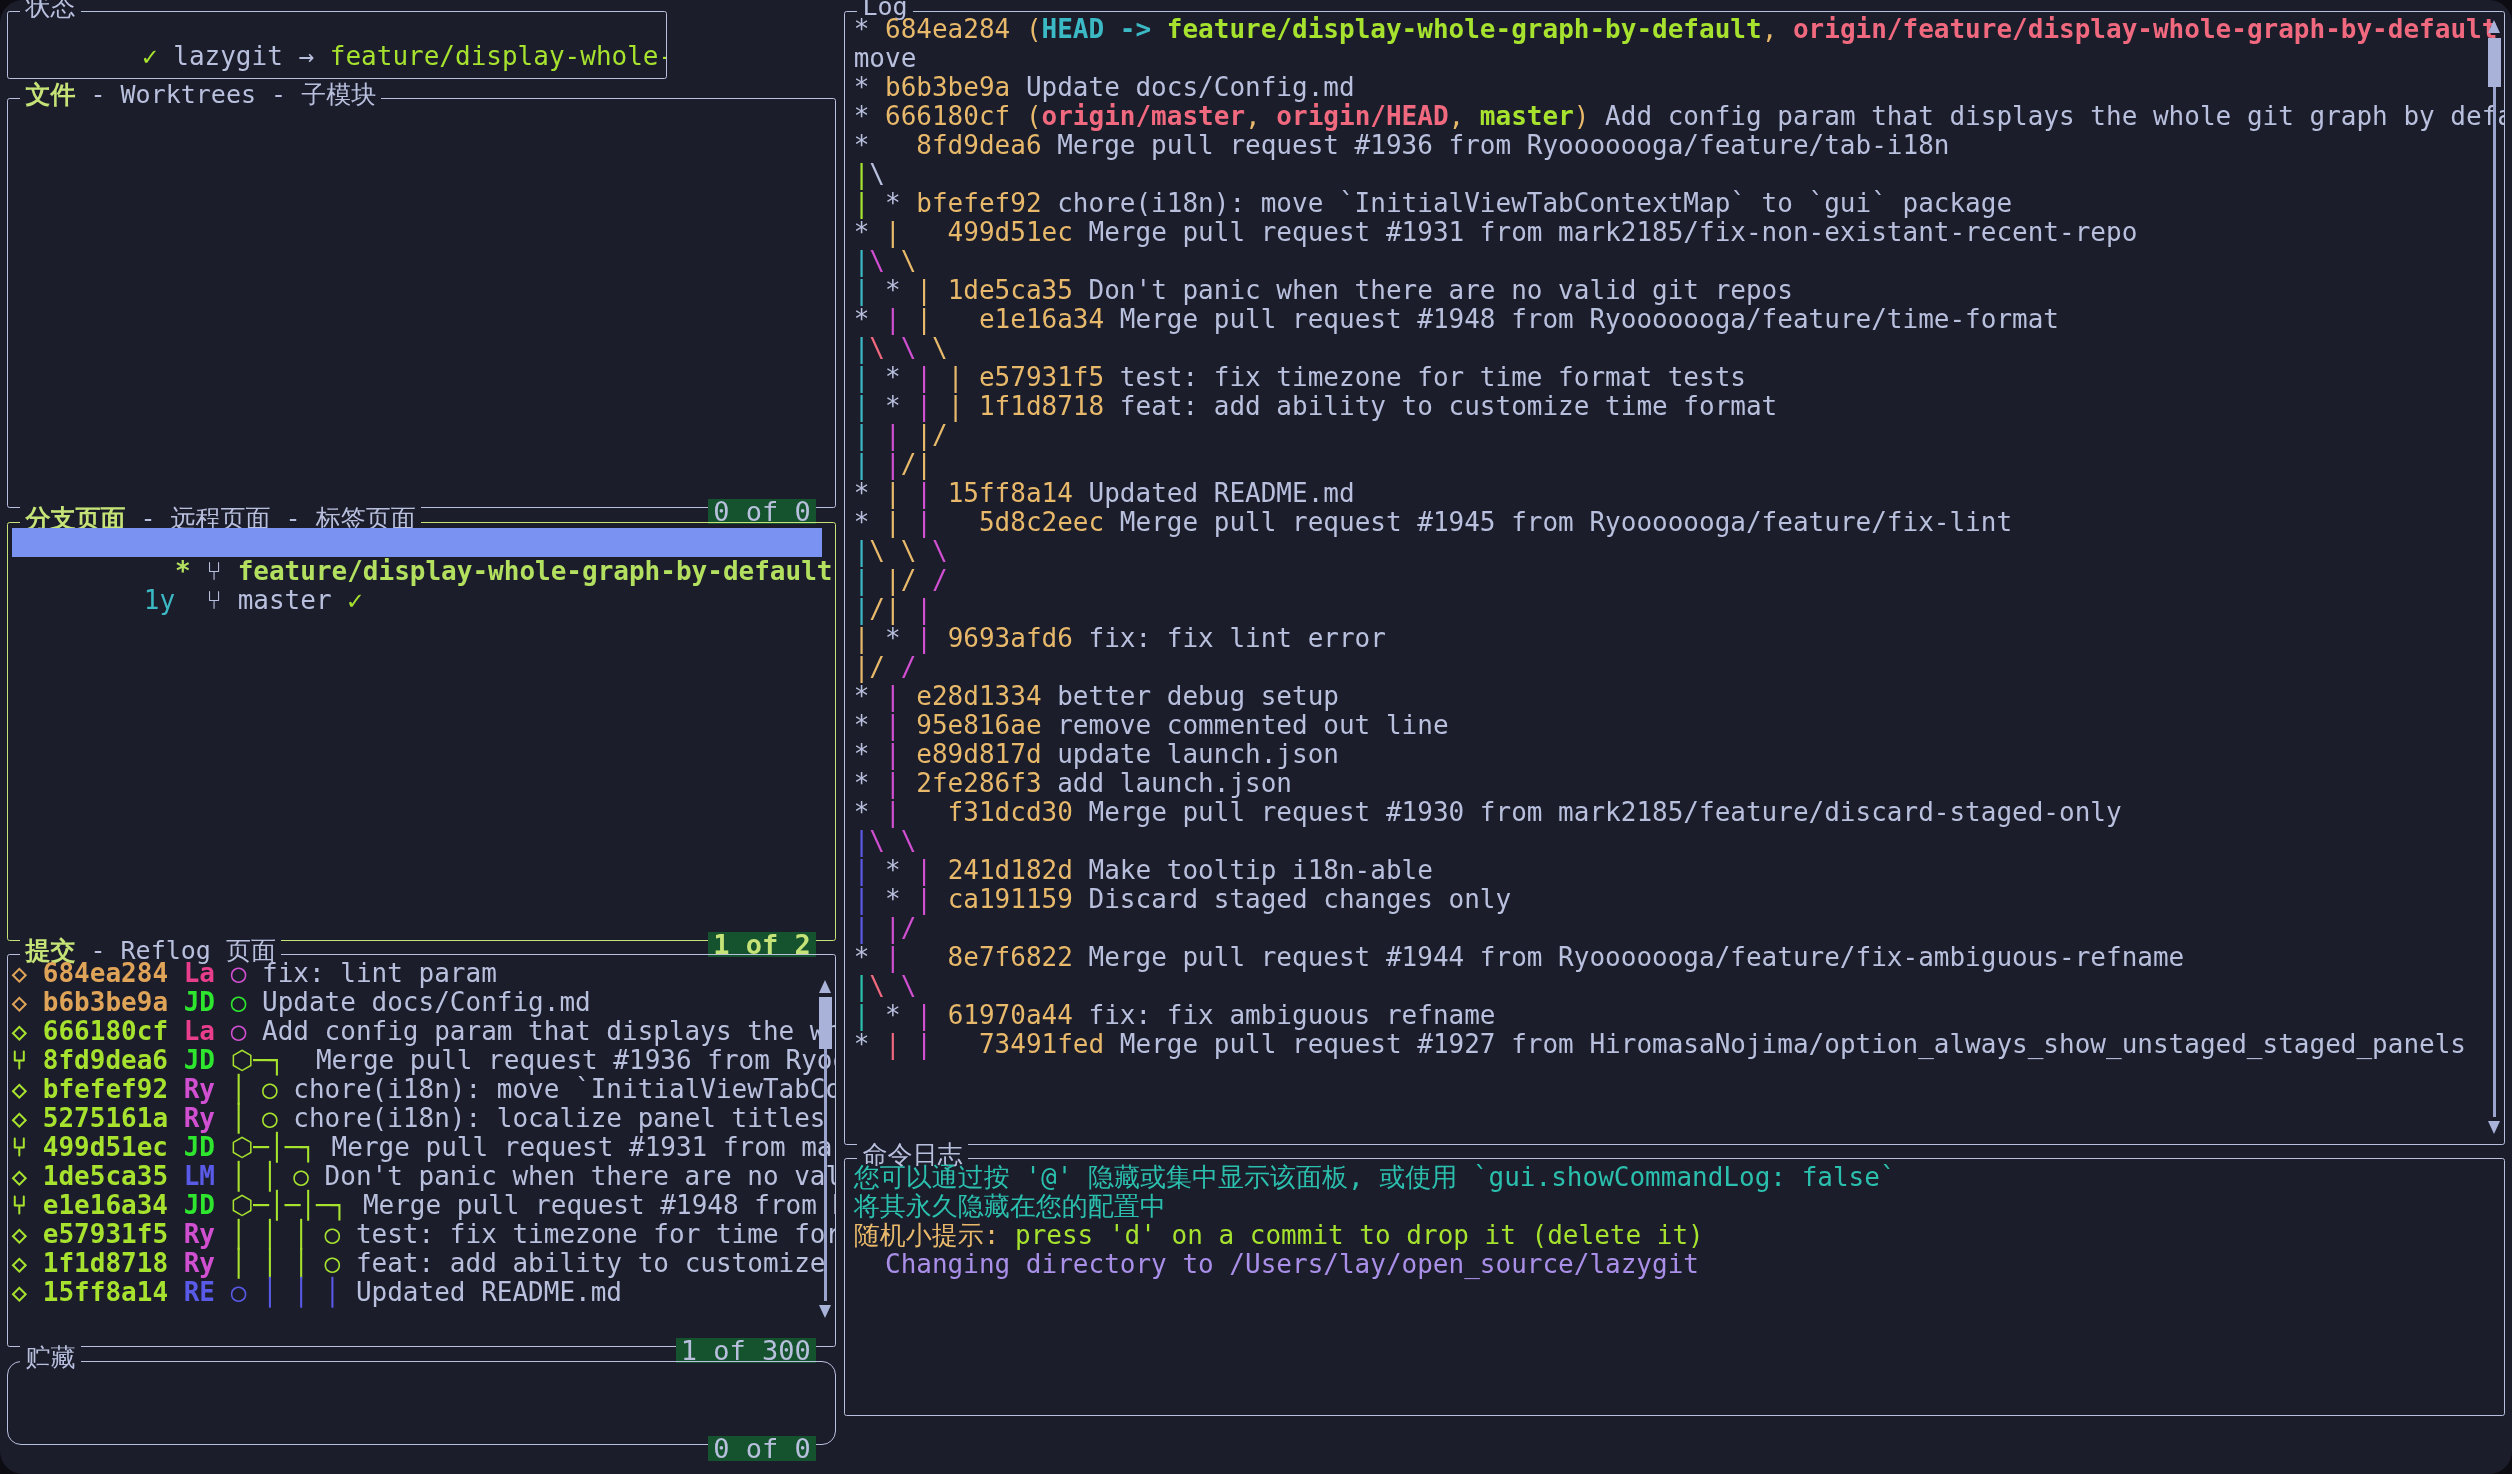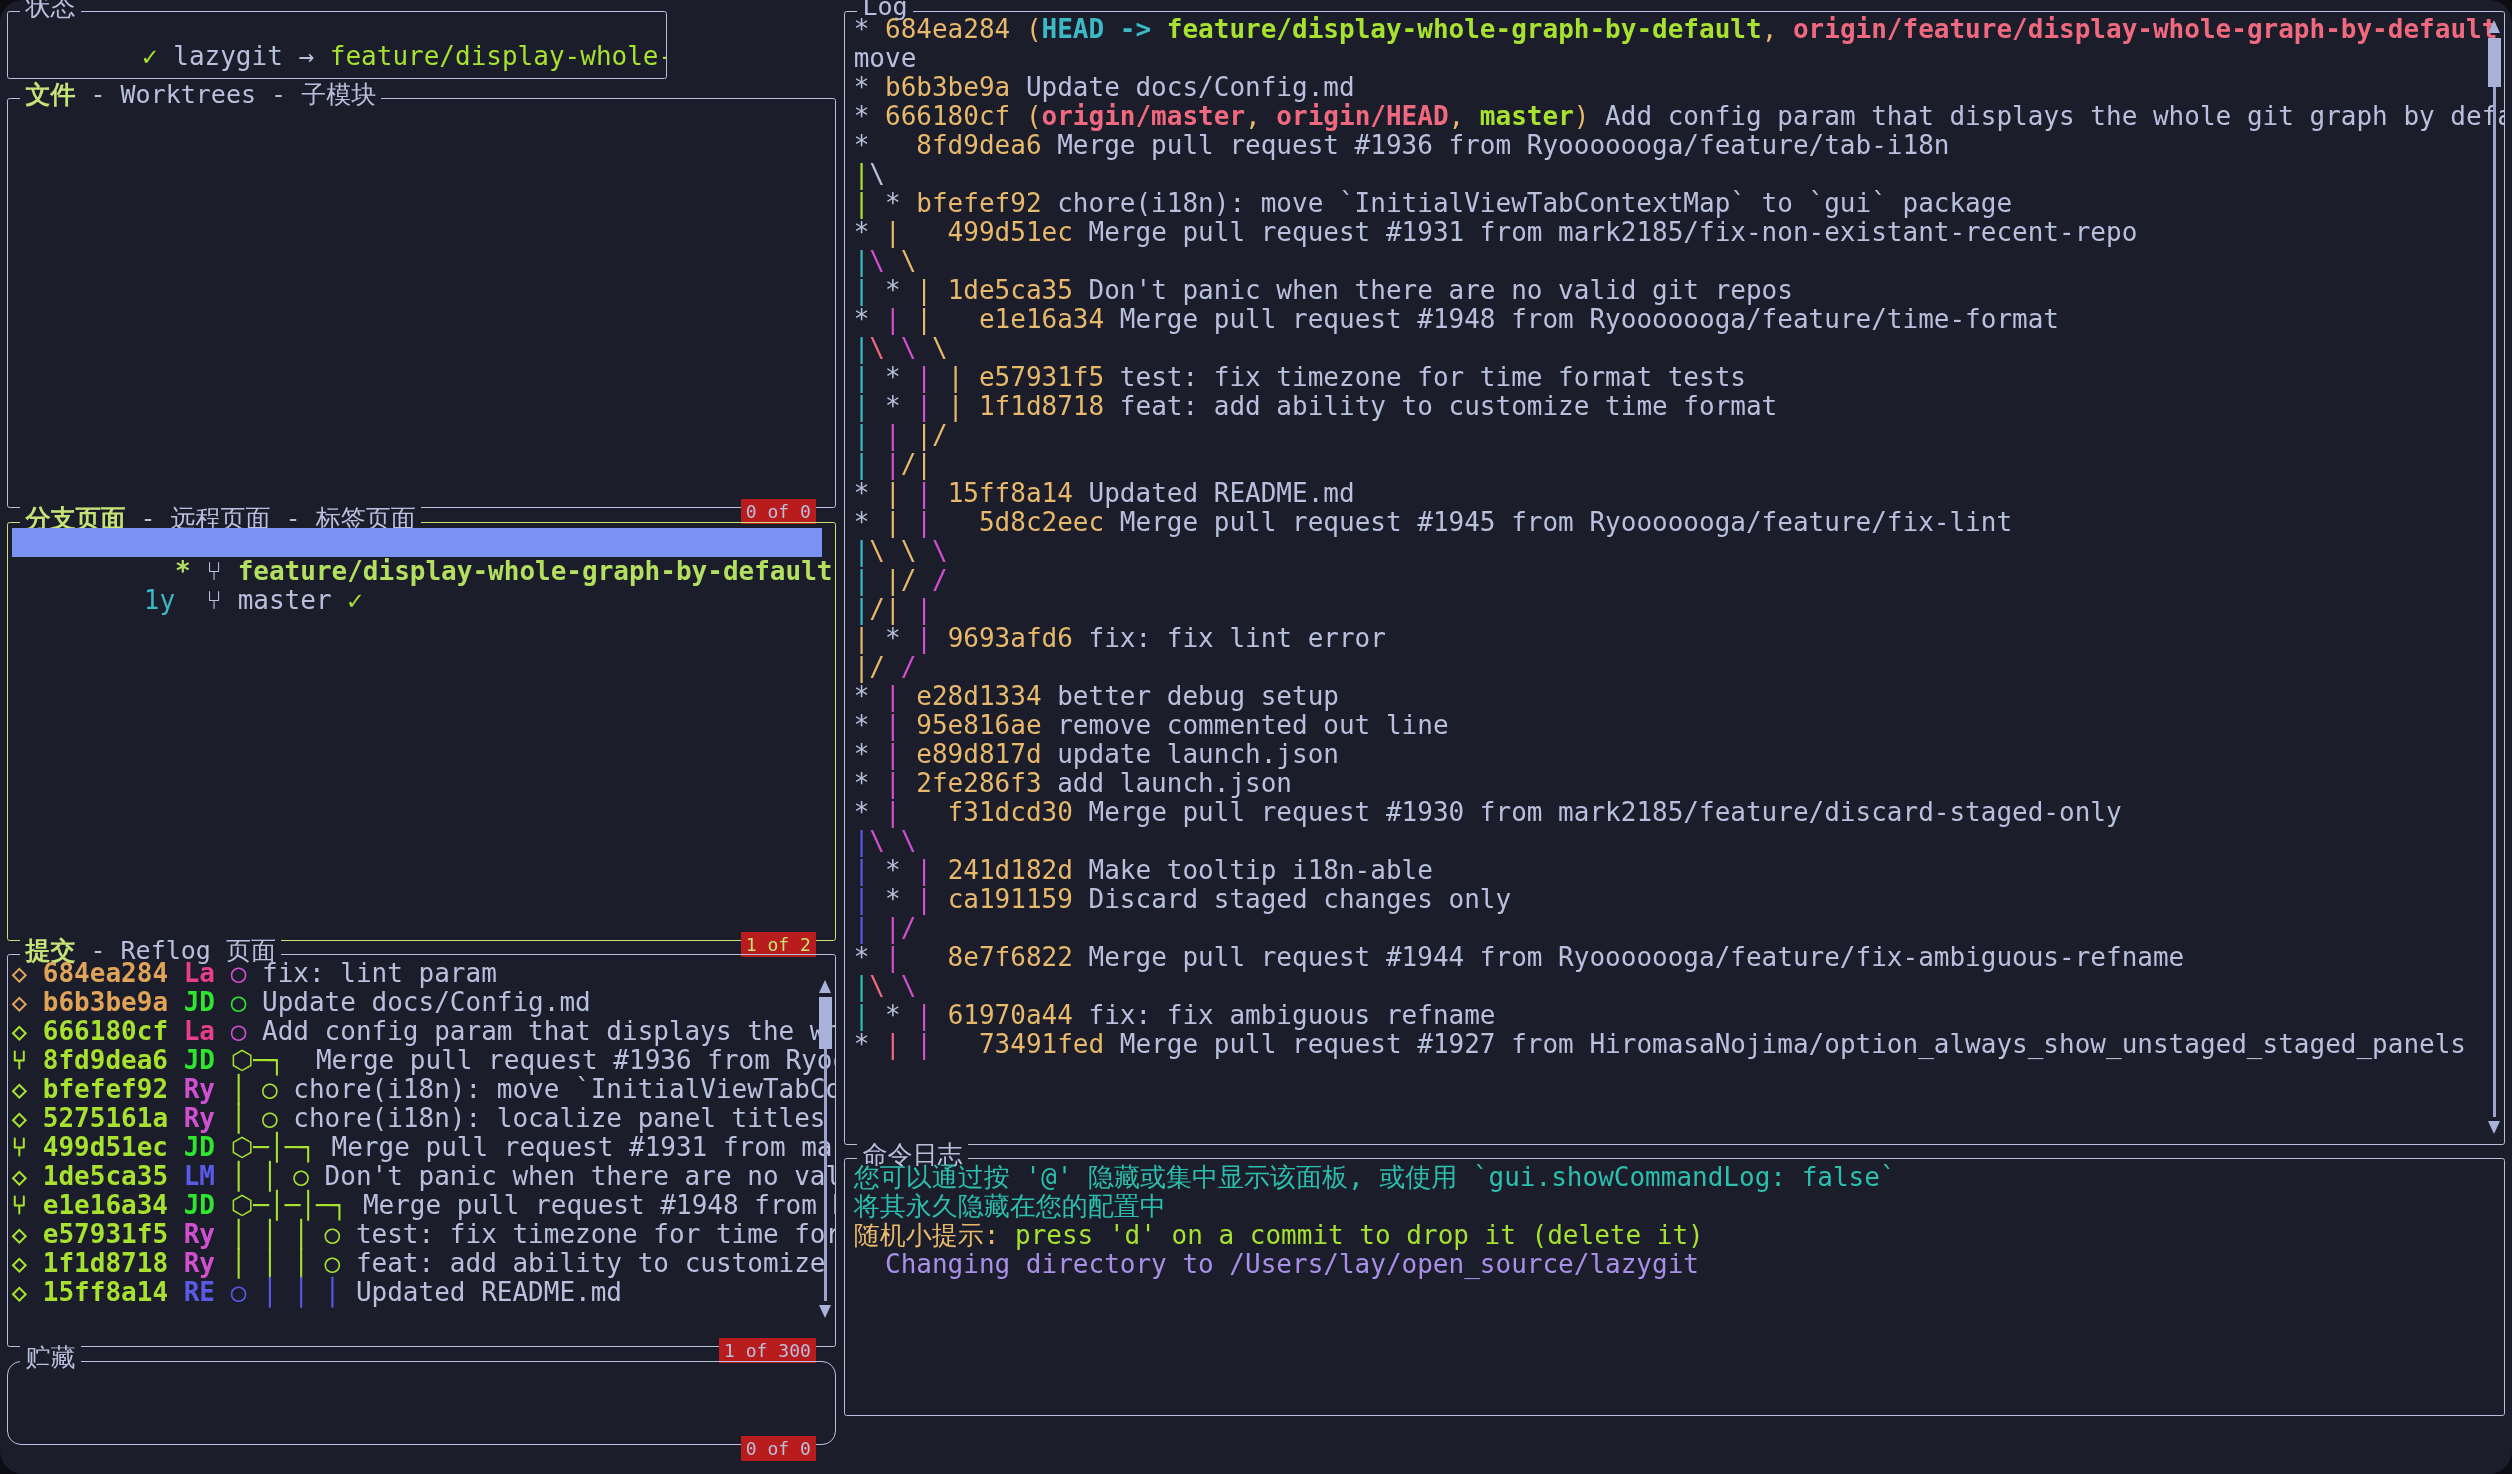--- a/index.html
+++ b/index.html
@@ -31,24 +31,24 @@
     padding:0 5.2px;
     font-size:25px;line-height:25px;
     white-space:nowrap;
     color:#b9c0de;
     letter-spacing:0px;
   }
   .ftitle .hl{color:#c5e377;font-weight:bold;}
   .ftitle .dim{color:#b9c0de;}
   .fcount{
     position:absolute;bottom:-17.4px;right:19px;
-    background:#b91c1c;padding:0 5.2px;
-    font-size:18px;line-height:25px;color:#b9c0de;white-space:nowrap;
-  }
-  .fcount.active{color:#c5e377;font-weight:normal;}
+    background:#14532d;padding:0 5.2px;
+    font-size:27px;line-height:25px;color:#b9c0de;white-space:nowrap;
+  }
+  .fcount.active{color:#c5e377;font-weight:bold;}
   .body{position:absolute;left:0;top:0;right:0;bottom:0;overflow:hidden;padding:3.5px 8.7px 0 8.7px;box-sizing:border-box;}
 
   .row{white-space:pre;height:29px;line-height:29px;}
   .c-brightgreen{color:#2ee62e;}
   .c-lgreen{color:#a6e22e;}
   .c-yellow{color:#e8b96a;}
   .c-orange{color:#e0a458;}
   .c-red{color:#f0697e;}
   .c-magenta{color:#d14fd1;}
   .c-pink{color:#e83e8c;}

